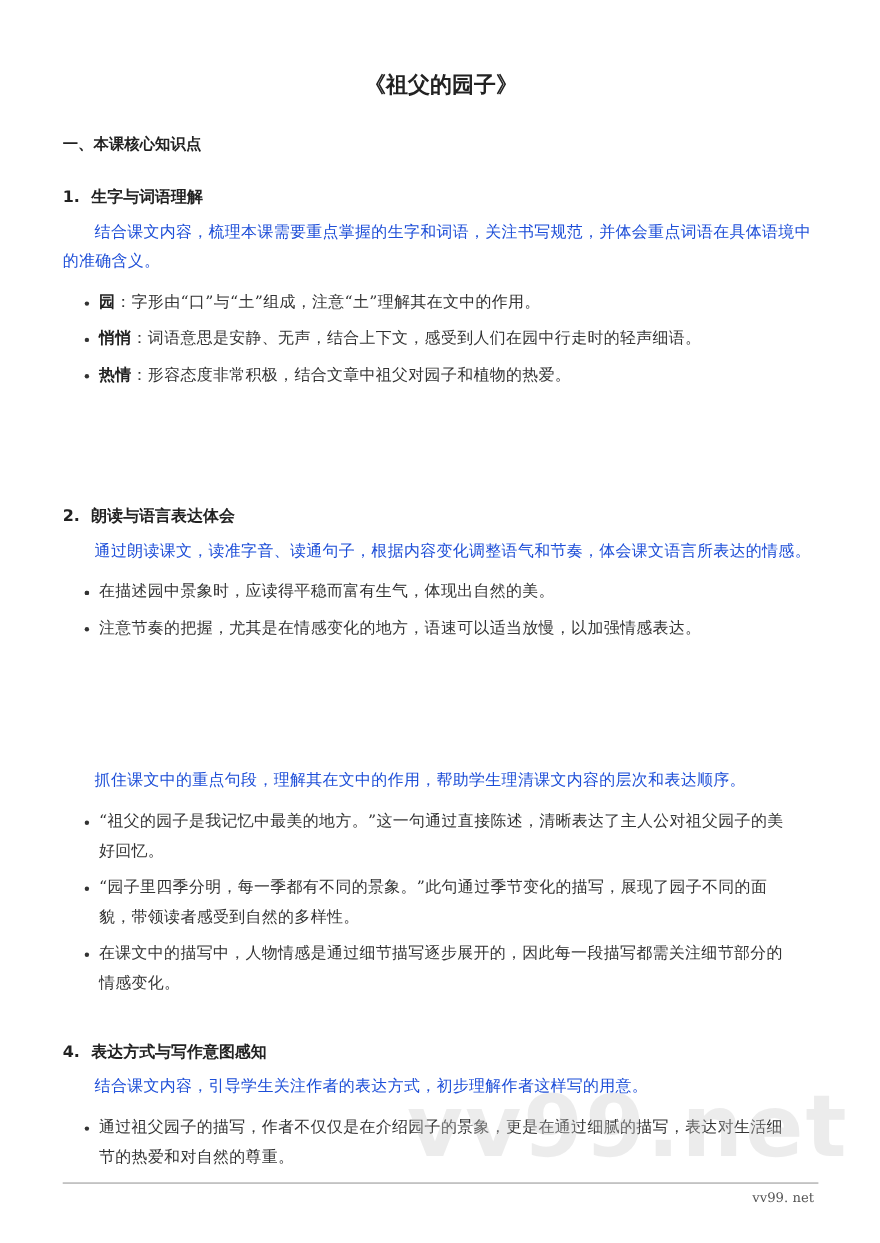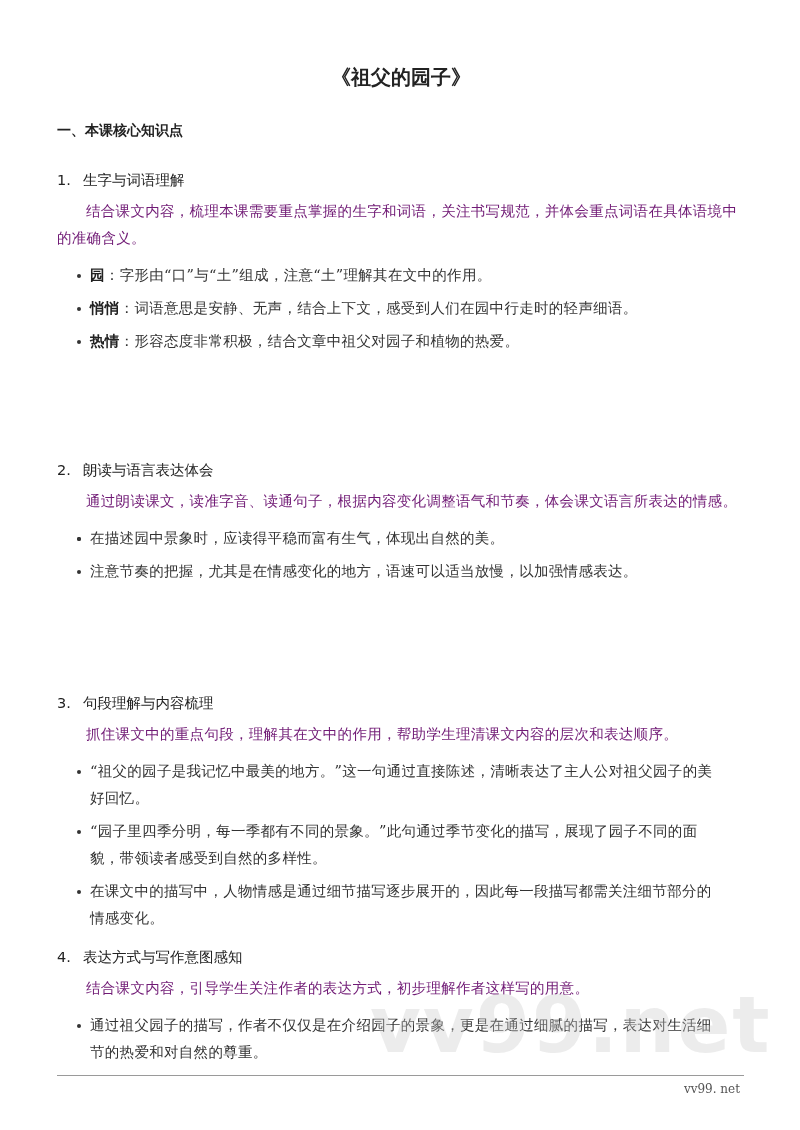--- a/index.html
+++ b/index.html
@@ -15,26 +15,26 @@
       font-size: 20px; font-weight: bold; color: #222;
     }
     .h1 {
       position: absolute; left: 0; top: 122px;
       font-family: "DejaVu Sans", "Liberation Sans", sans-serif;
       font-size: 14px; font-weight: bold; color: #222;
     }
     .section { position: absolute; left: 0; width: 688px; }
     .h2 {
       font-family: "DejaVu Sans", "Liberation Sans", sans-serif;
-      font-size: 14.5px; font-weight: normal; color: #222; height: 24px; line-height: 24px;
+      font-size: 14.5px; font-weight: bold; color: #222; height: 24px; line-height: 24px;
     }
     .h2 .num { display: inline-block; width: 26px; }
     .intro {
       margin-top: 6px; font-size: 14.5px; line-height: 27px; text-indent: 29px;
-      color: #701a75; letter-spacing: 0.3px;
+      color: #1d4ed8; letter-spacing: 0.3px;
     }
     .intro.noindent { text-indent: 0; padding-left: 29px; }
     ul.bullets { list-style: none; margin: 10px 0 0 0; padding: 0; }
     ul.bullets li {
       position: relative; padding-left: 33px; font-size: 14.5px; line-height: 27px;
       color: #333; margin-bottom: 6px; letter-spacing: 0.3px; padding-right: 20px;
     }
     ul.bullets li .dot {
       position: absolute; left: 20px; top: 12px; width: 4px; height: 4px;
       border-radius: 50%; background: #333;
@@ -76,21 +76,20 @@
     <div class="h2"><span class="num">2.</span><span>朗读与语言表达体会</span></div>
     <div class="intro">通过朗读课文，读准字音、读通句子，根据内容变化调整语气和节奏，体会课文语言所表达的情感。</div>
     <ul class="bullets">
       <li><span class="dot"></span></li>
       <li><span class="dot"></span><span>在描述园中景象时，应读得平稳而富有生气，体现出自然的美。</span></li>
       <li><span class="dot"></span><span>注意节奏的把握，尤其是在情感变化的地方，语速可以适当放慢，以加强情感表达。</span></li>
     </ul>
   </div>
 
   <div class="section" style="top:691px;">
-    <div class="h2"><span class="num">3.</span><span>句段理解与内容梳理</span></div>
     <div class="intro noindent">抓住课文中的重点句段，理解其在文中的作用，帮助学生理清课文内容的层次和表达顺序。</div>
     <ul class="bullets">
       <li><span class="dot"></span><span>“祖父的园子是我记忆中最美的地方。”这一句通过直接陈述，清晰表达了主人公对祖父园子的美好回忆。</span></li>
       <li><span class="dot"></span><span>“园子里四季分明，每一季都有不同的景象。”此句通过季节变化的描写，展现了园子不同的面貌，带领读者感受到自然的多样性。</span></li>
       <li><span class="dot"></span><span>在课文中的描写中，人物情感是通过细节描写逐步展开的，因此每一段描写都需关注细节部分的情感变化。</span></li>
     </ul>
   </div>
 
   <div class="section" style="top:945px;">
     <div class="h2"><span class="num">4.</span><span>表达方式与写作意图感知</span></div>

